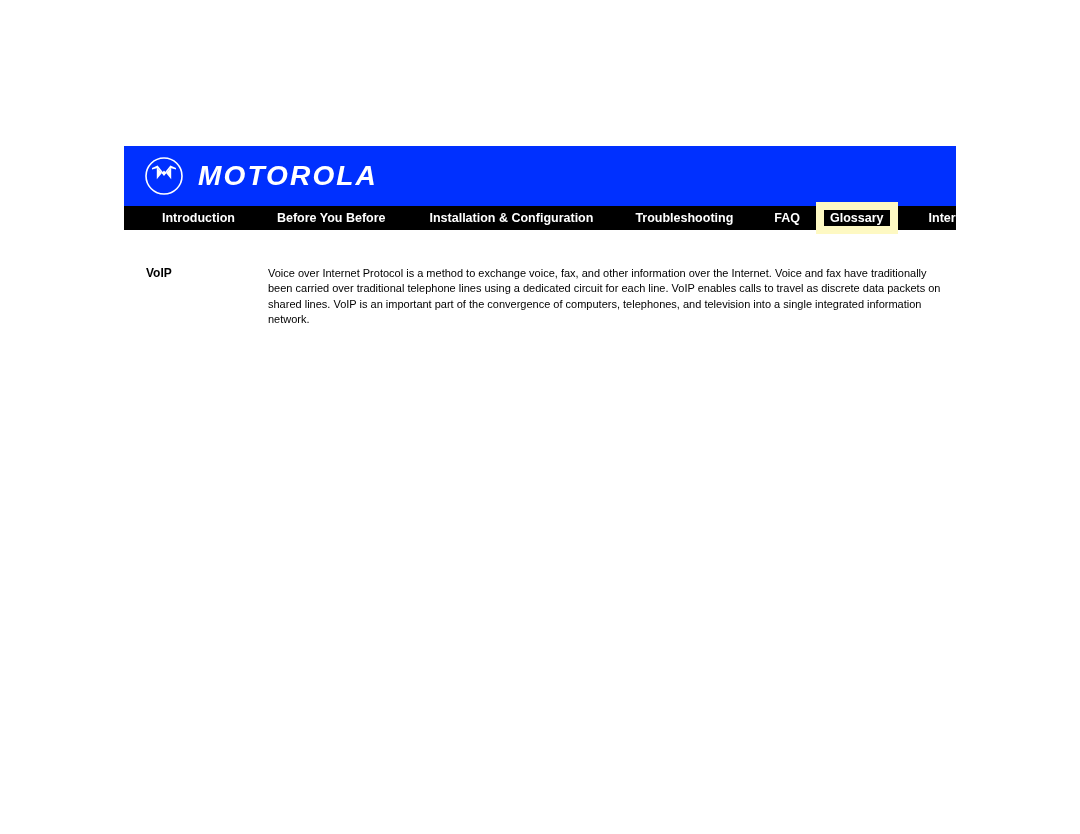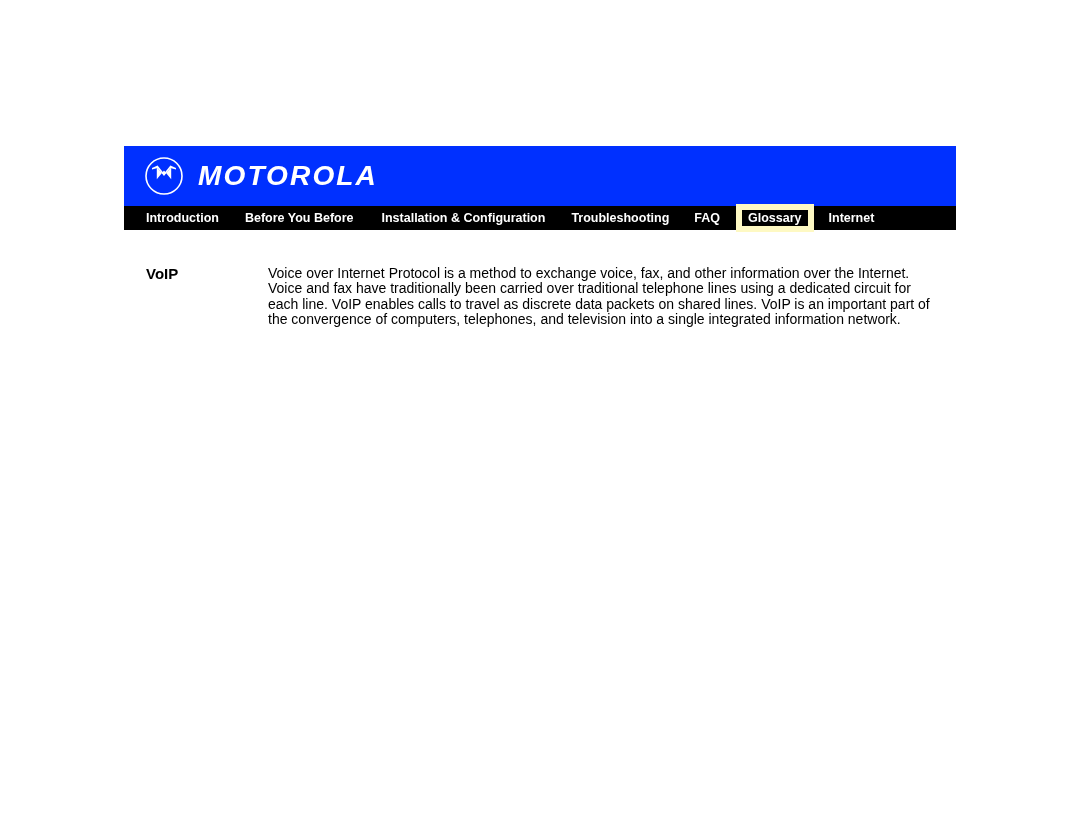--- a/index.html
+++ b/index.html
@@ -70,23 +70,24 @@
     align-items: center;
   }
   .nav-item {
     color: #ffffff;
     font-size: 12.5px;
     font-weight: bold;
     white-space: nowrap;
     line-height: 1;
     padding: 0;
     cursor: pointer;
+    margin-left: 16px;
   }
   .nav-item.boxed {
-    border: 6px solid #fef9c3;
+    border: 8px solid #fef9c3;
     padding: 2px 6px;
     margin: 0 2px;
   }
 
   
   .nav-sp-lead { width: 22px; flex: none; }
   .nav-sp-1 { width: 26px; flex: none; }
   .nav-sp-2 { width: 28px; flex: none; }
   .nav-sp-3 { width: 26px; flex: none; }
   .nav-sp-4 { width: 25px; flex: none; }
@@ -102,29 +103,29 @@
   }
   .entry {
     position: relative;
     display: block;
   }
   .entry-term {
     position: absolute;
     left: 22px;
     top: 0;
     width: 130px;
-    font-size: 15px;
+    font-size: 12px;
     font-weight: bold;
     color: #000000;
     line-height: 15.3px;
   }
   .entry-def {
     margin-left: 144px;
     width: 676px;
-    font-size: 14px;
+    font-size: 11px;
     color: #000000;
     line-height: 15.3px;
     text-align: left;
   }
 
   
   .footer {
     position: absolute;
     left: 0;
     top: 620px;

